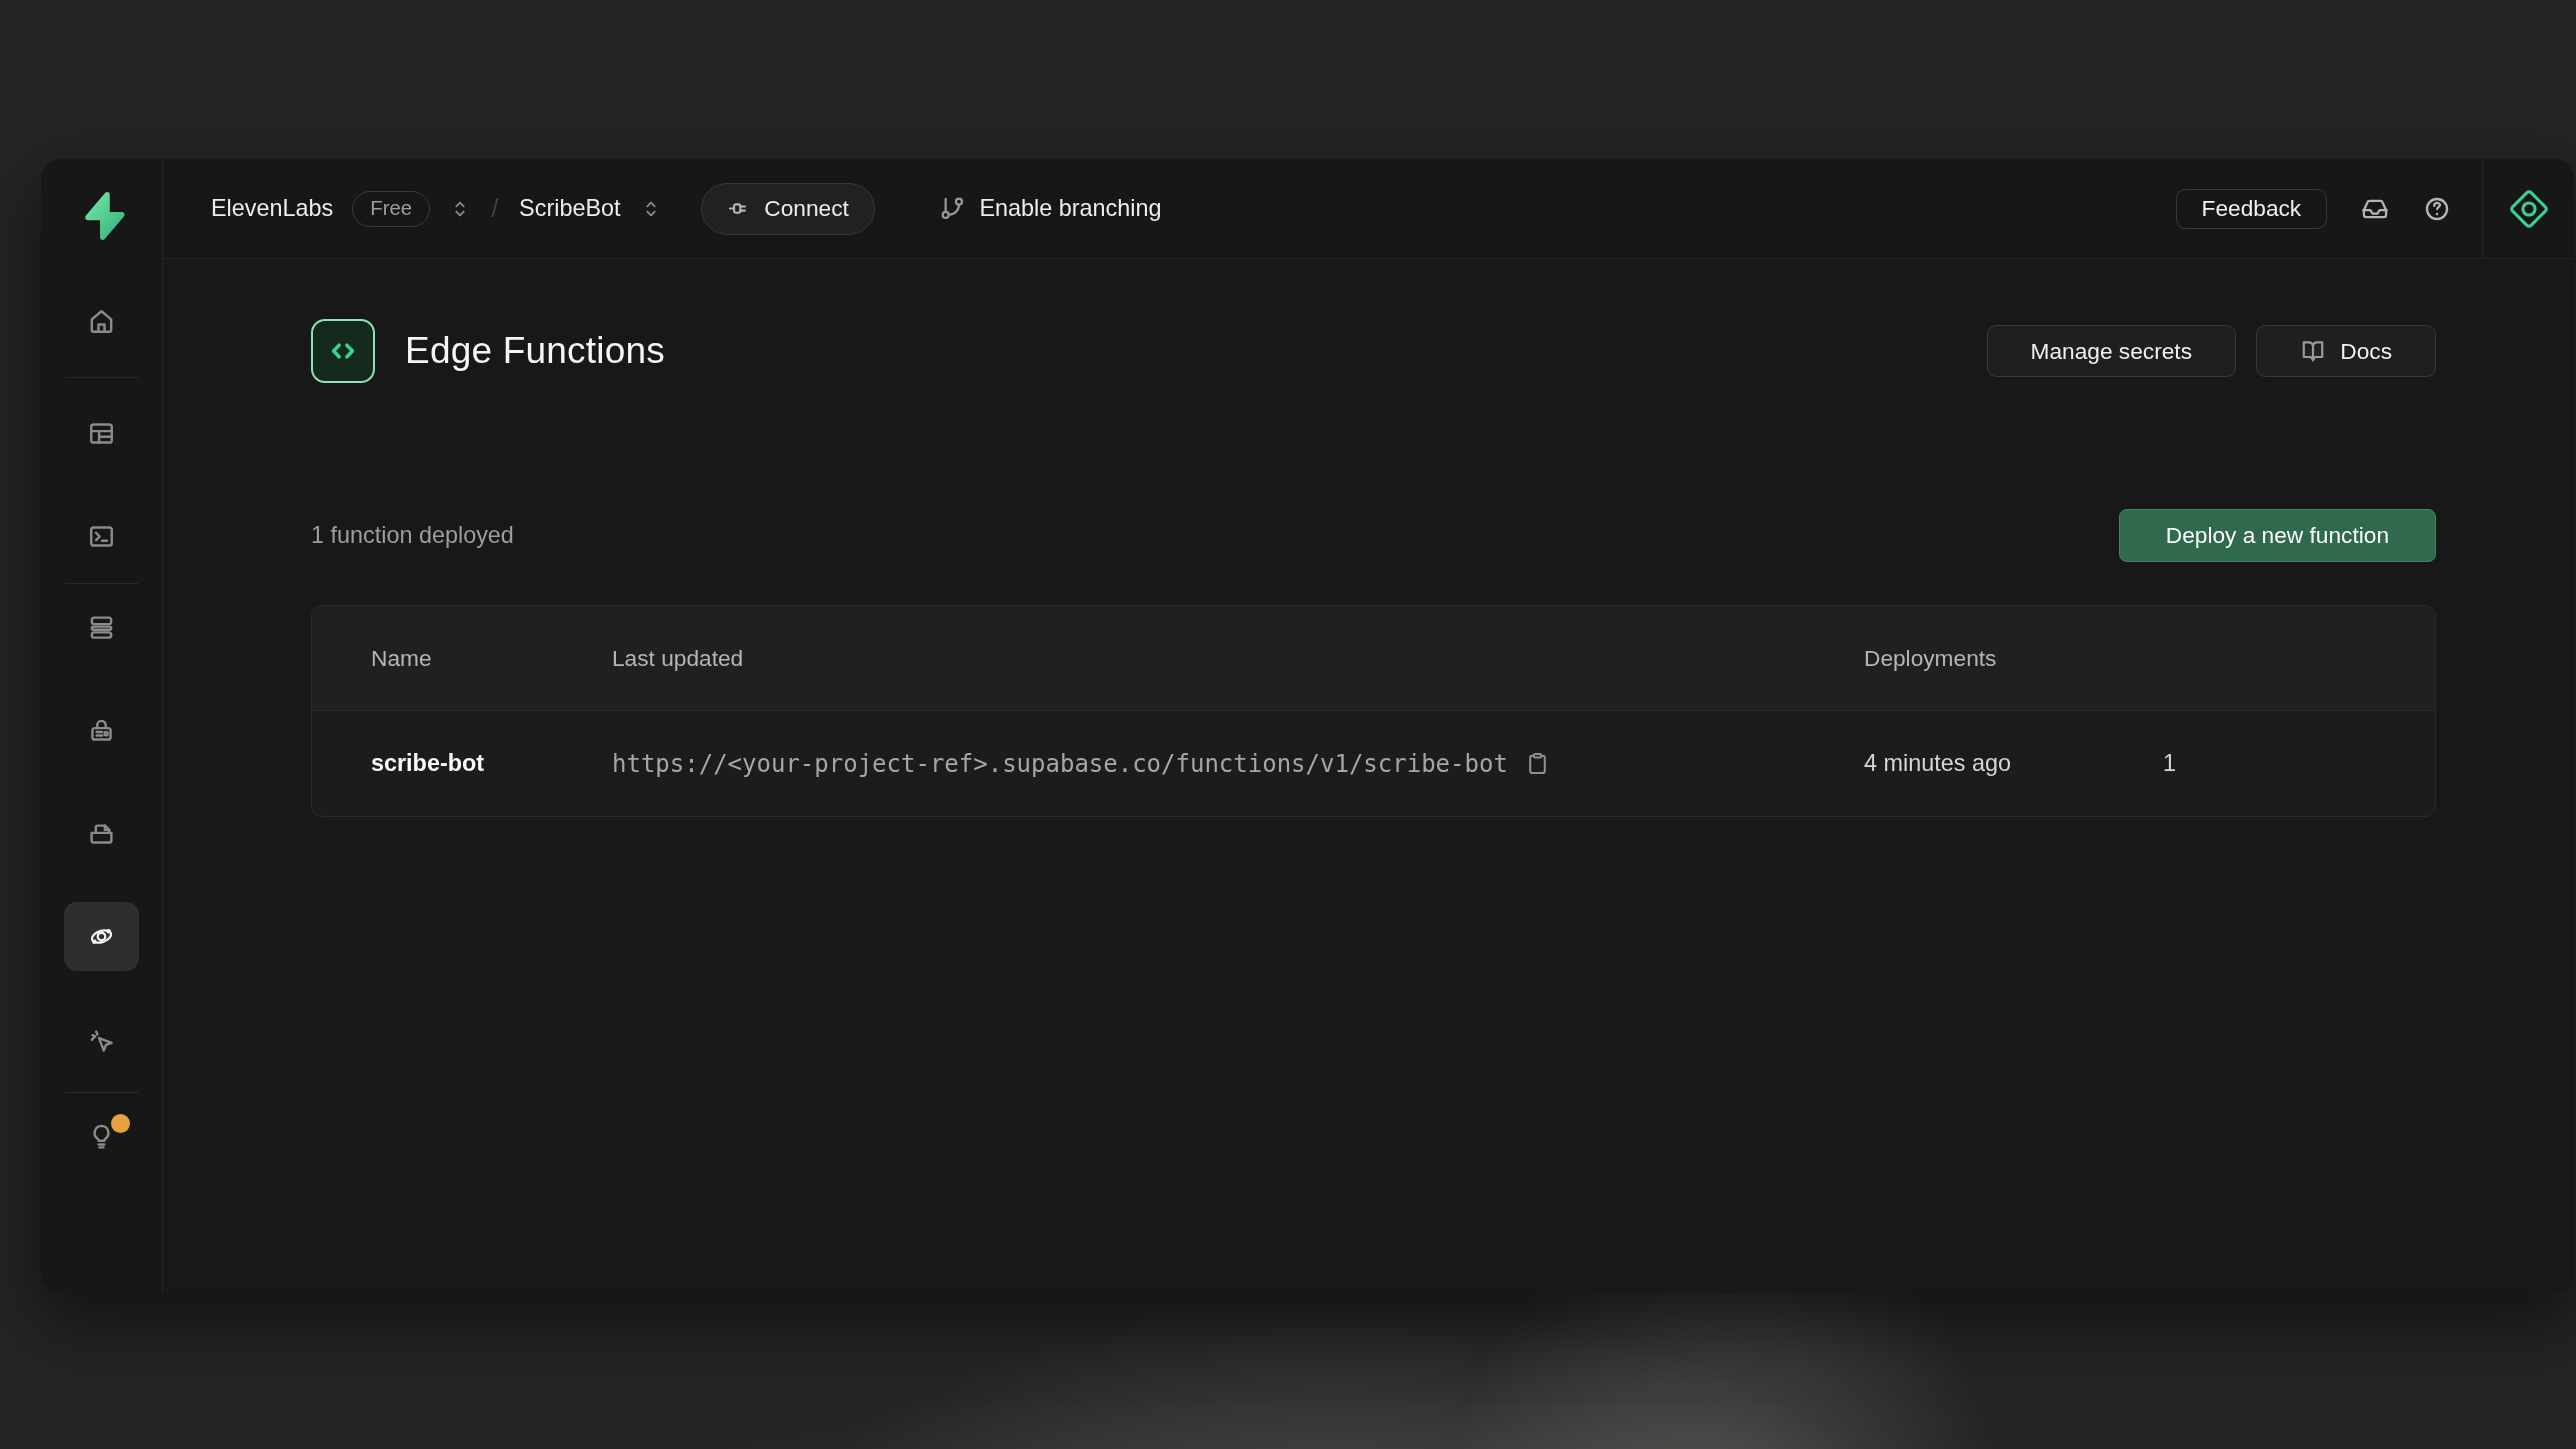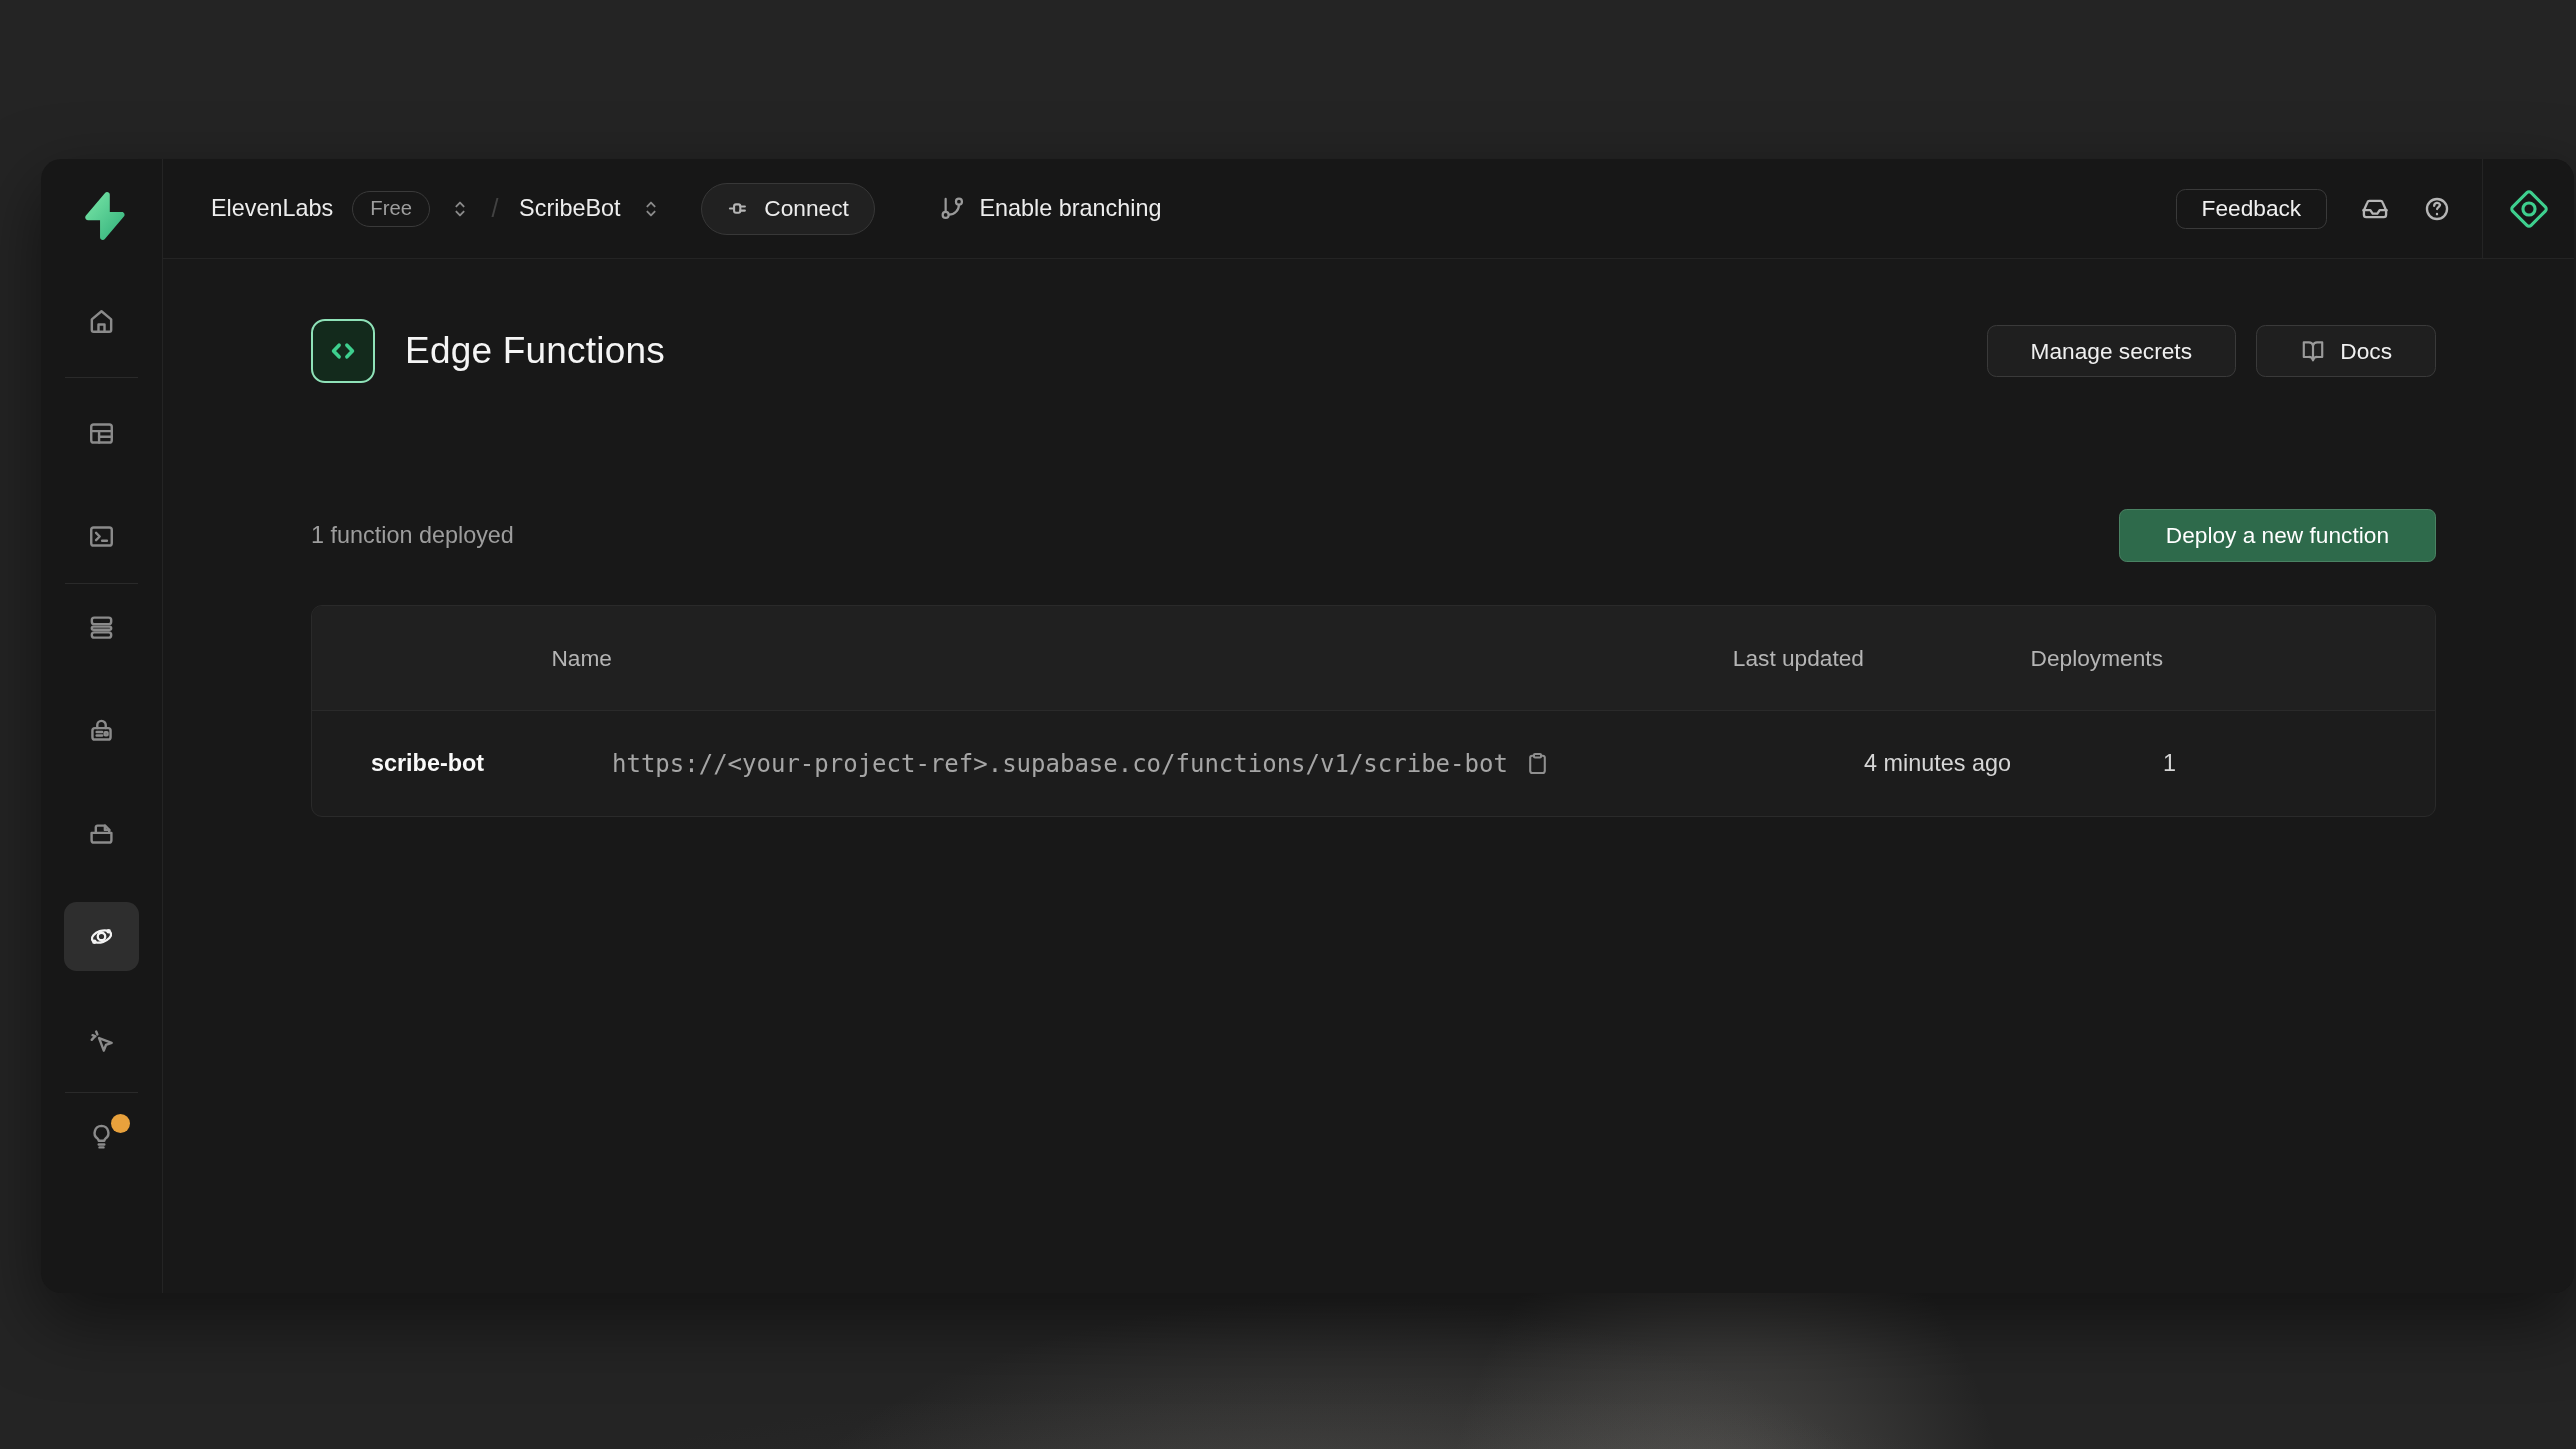--- a/index.html
+++ b/index.html
@@ -57,21 +57,21 @@
   .btn-outline{height:52px;padding:0 43px;border:0.8px solid #3a3a3a;border-radius:9.4px;background:#1f1f1f;
      color:#f0f0f0;font-size:22.7px;display:flex;align-items:center;gap:14px;cursor:pointer;}
   .btn-outline svg{width:26px;height:26px;color:#9a9a9a;}
   .toolbar-row{margin-top:126px;display:flex;align-items:center;justify-content:space-between;}
   .count-text{font-size:23.4px;color:#9d9d9d;}
   .btn-deploy{height:53px;padding:0 46px;border-radius:7.8px;background:#2e6a4b;border:0.8px solid #4a8263;
      color:#ffffff;font-size:22.7px;font-weight:500;display:flex;align-items:center;cursor:pointer;}
   
   .table-card{margin-top:43px;background:#1c1c1c;border:0.8px solid #2a2a2a;border-radius:11px;overflow:hidden;}
   .t-grid{display:grid;grid-template-columns:241px 1252px 299px 1fr;padding-left:59px;align-items:center;}
-  .t-head{height:104px;background:#202020;border-bottom:0.8px solid #2a2a2a;color:#b5b5b5;font-size:22.7px;text-align:right;}
+  .t-head{height:104px;background:#202020;border-bottom:0.8px solid #2a2a2a;color:#b5b5b5;font-size:22.7px;}
   .t-row{height:105px;color:#d6d6d6;font-size:23.4px;cursor:pointer;}
   .cell-name{color:#fafafa;font-weight:600;}
   .cell-url{display:flex;align-items:center;gap:17px;font-family:"DejaVu Sans Mono","Liberation Mono",monospace;
             font-size:24px;color:#a6a6a6;min-width:0;}
   .copy-icon{width:25px;height:25px;color:#8f8f8f;flex:0 0 auto;cursor:pointer;}
   svg.ln{fill:none;stroke:currentColor;stroke-width:2;stroke-linecap:round;stroke-linejoin:round;}
 </style>
 </head>
 <body>
 

